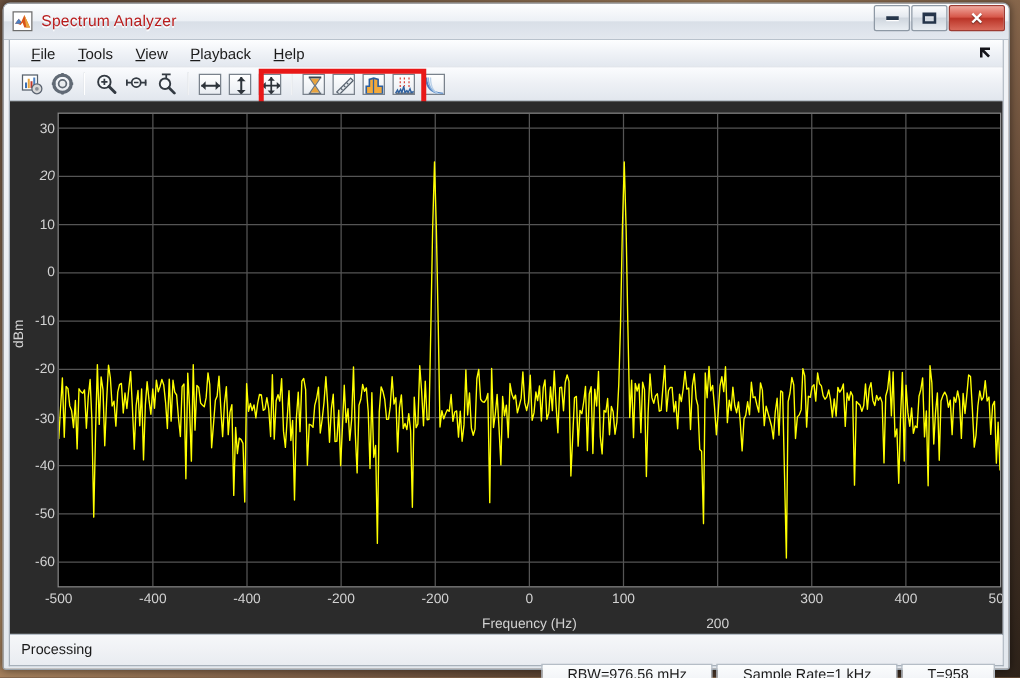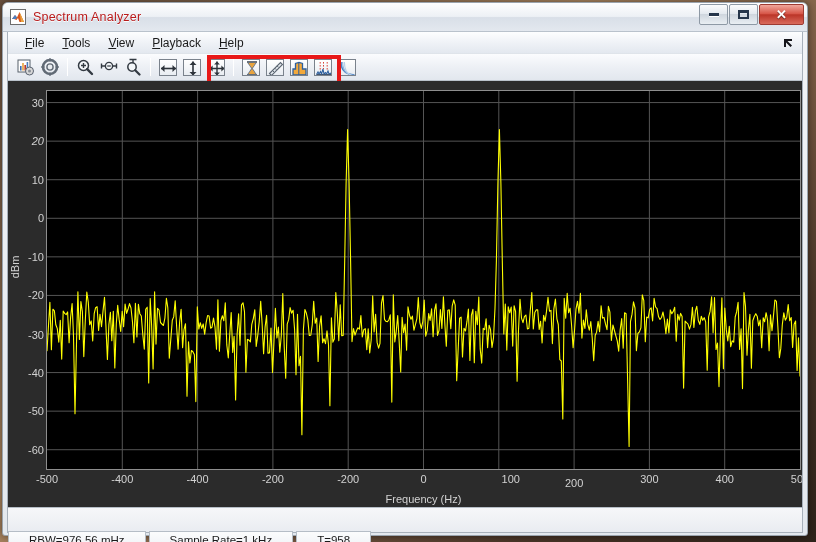--- a/index.html
+++ b/index.html
@@ -462,29 +462,30 @@
             <path d="M0.0 260.1 L1.5 234.2 L2.9 211.3 L4.4 258.8 L5.9 218.2 L7.4 219.9 L8.8 233.7 L10.3 237.6 L11.8 251.1 L13.3 229.4 L14.7 268.1 L16.2 220.0 L17.7 222.4 L19.2 223.6 L20.6 220.9 L22.1 251.6 L23.6 226.5 L25.1 212.6 L26.5 245.1 L28.0 322.7 L29.5 252.3 L30.9 200.7 L32.4 248.5 L33.9 210.5 L35.4 220.9 L36.8 265.6 L38.3 229.6 L39.8 201.1 L41.3 211.4 L42.7 233.8 L44.2 229.9 L45.7 249.9 L47.2 222.7 L48.6 216.7 L50.1 215.7 L51.6 239.4 L53.0 223.4 L54.5 235.8 L56.0 220.1 L57.5 206.3 L58.9 234.4 L60.4 268.4 L61.9 233.4 L63.4 221.4 L64.8 249.6 L66.3 220.2 L67.8 276.9 L69.3 232.7 L70.7 214.4 L72.2 228.9 L73.7 240.4 L75.2 220.2 L76.6 235.6 L78.1 213.1 L79.6 222.4 L81.0 218.3 L82.5 212.6 L84.0 217.0 L85.5 231.3 L86.9 251.8 L88.4 212.3 L89.9 245.9 L91.4 213.2 L92.8 222.7 L94.3 225.0 L95.8 243.6 L97.3 258.2 L98.7 218.3 L100.2 216.2 L101.7 292.0 L103.2 207.5 L104.6 233.9 L106.1 277.9 L107.6 200.7 L109.0 253.1 L110.5 217.3 L112.0 219.0 L113.5 231.5 L114.9 233.0 L116.4 234.5 L117.9 227.1 L119.4 207.3 L120.8 216.6 L122.3 267.2 L123.8 248.3 L125.3 229.2 L126.7 225.9 L128.2 209.9 L129.7 236.7 L131.1 258.3 L132.6 231.5 L134.1 218.3 L135.6 256.7 L137.0 238.7 L138.5 232.7 L140.0 305.3 L141.5 250.9 L142.9 271.9 L144.4 259.5 L145.9 260.7 L147.4 263.7 L148.8 310.6 L150.3 215.9 L151.8 238.0 L153.3 231.7 L154.7 237.4 L156.2 232.9 L157.7 243.3 L159.1 231.9 L160.6 224.5 L162.1 225.0 L163.6 237.3 L165.0 236.2 L166.5 227.1 L168.0 236.2 L169.5 258.2 L170.9 208.8 L172.4 260.3 L173.9 229.6 L175.4 224.7 L176.8 229.8 L178.3 211.9 L179.8 253.9 L181.3 266.9 L182.7 244.4 L184.2 221.6 L185.7 261.4 L187.1 245.4 L188.6 309.0 L190.1 243.5 L191.6 222.7 L193.0 254.3 L194.5 213.9 L196.0 211.8 L197.5 220.7 L198.9 281.2 L200.4 248.4 L201.9 249.1 L203.4 250.9 L204.8 233.3 L206.3 227.6 L207.8 218.7 L209.2 255.4 L210.7 244.8 L212.2 231.0 L213.7 210.4 L215.1 232.5 L216.6 262.8 L218.1 235.9 L219.6 224.4 L221.0 262.2 L222.5 261.9 L224.0 237.1 L225.5 281.5 L226.9 251.9 L228.4 217.2 L229.9 247.0 L231.4 236.0 L232.8 261.3 L234.3 244.5 L235.8 202.5 L237.2 255.4 L238.7 287.3 L240.2 233.2 L241.7 228.4 L243.1 216.6 L244.6 222.1 L246.1 219.3 L247.6 238.6 L249.0 283.8 L250.5 223.2 L252.0 274.8 L253.5 265.4 L254.9 343.7 L256.4 238.5 L257.9 218.5 L259.4 222.3 L260.8 228.6 L262.3 244.5 L263.8 244.3 L265.2 234.1 L266.7 210.4 L268.2 232.3 L269.7 227.1 L271.1 270.5 L272.6 235.1 L274.1 224.9 L275.6 251.8 L277.0 247.7 L278.5 252.7 L280.0 239.9 L281.5 253.6 L282.9 314.8 L284.4 226.7 L285.9 251.1 L287.3 248.1 L288.8 201.6 L290.3 222.0 L291.8 249.6 L293.2 213.9 L294.7 244.8 L296.2 244.4 L297.7 169.7 L299.1 92.6 L300.6 38.6 L302.1 92.6 L303.6 169.7 L305.0 250.6 L306.5 237.5 L308.0 244.1 L309.5 239.8 L310.9 236.8 L312.4 238.1 L313.9 224.6 L315.3 246.0 L316.8 238.6 L318.3 237.7 L319.8 258.7 L321.2 237.9 L322.7 262.0 L324.2 248.9 L325.7 204.9 L327.1 241.0 L328.6 223.4 L330.1 251.4 L331.6 257.2 L333.0 252.3 L334.5 211.8 L336.0 204.6 L337.5 228.4 L338.9 230.3 L340.4 230.8 L341.9 228.7 L343.3 223.8 L344.8 311.1 L346.3 203.8 L347.8 251.0 L349.2 240.6 L350.7 224.5 L352.2 251.1 L353.7 280.9 L355.1 226.2 L356.6 241.6 L358.1 233.1 L359.6 259.1 L361.0 215.8 L362.5 224.2 L364.0 228.3 L365.4 225.1 L366.9 239.3 L368.4 233.7 L369.9 227.7 L371.3 206.5 L372.8 231.3 L374.3 237.4 L375.8 230.6 L377.2 209.1 L378.7 245.2 L380.2 239.3 L381.7 222.6 L383.1 229.5 L384.6 217.7 L386.1 245.8 L387.6 219.1 L389.0 212.9 L390.5 244.4 L392.0 239.5 L393.4 218.5 L394.9 237.5 L396.4 205.7 L397.9 233.9 L399.3 255.2 L400.8 219.2 L402.3 218.8 L403.8 237.6 L405.2 214.8 L406.7 208.9 L408.2 214.1 L409.7 289.8 L411.1 259.8 L412.6 227.2 L414.1 226.1 L415.5 265.9 L417.0 237.3 L418.5 240.0 L420.0 230.2 L421.4 218.1 L422.9 269.5 L424.4 224.1 L425.9 218.4 L427.3 271.8 L428.8 220.3 L430.3 233.8 L431.8 206.1 L433.2 257.9 L434.7 272.1 L436.2 237.4 L437.7 238.7 L439.1 227.8 L440.6 256.8 L442.1 234.2 L443.5 238.4 L445.0 256.4 L446.5 246.8 L448.0 217.1 L449.4 169.7 L450.9 92.6 L452.4 38.6 L453.9 92.6 L455.3 169.7 L456.8 243.0 L458.3 213.1 L459.8 259.1 L461.2 215.7 L462.7 221.8 L464.2 216.1 L465.7 255.1 L467.1 214.7 L468.6 220.7 L470.1 290.2 L471.5 239.0 L473.0 208.2 L474.5 227.1 L476.0 231.7 L477.4 225.7 L478.9 224.0 L480.4 238.0 L481.9 237.3 L483.3 219.2 L484.8 201.5 L486.3 238.0 L487.8 221.6 L489.2 218.9 L490.7 218.9 L492.2 238.5 L493.6 230.2 L495.1 252.0 L496.6 224.4 L498.1 230.2 L499.5 220.4 L501.0 206.2 L502.5 220.3 L504.0 219.4 L505.4 252.6 L506.9 217.6 L508.4 208.0 L509.9 227.8 L511.3 233.5 L512.8 268.6 L514.3 270.0 L515.8 327.9 L517.2 207.4 L518.7 227.2 L520.2 202.2 L521.6 221.7 L523.1 217.3 L524.6 234.5 L526.1 256.8 L527.5 239.9 L529.0 217.8 L530.5 210.4 L532.0 222.3 L533.4 202.4 L534.9 247.1 L536.4 229.1 L537.9 237.4 L539.3 218.7 L540.8 233.4 L542.3 239.2 L543.8 230.5 L545.2 246.7 L546.7 269.7 L548.2 244.2 L549.6 241.2 L551.1 230.4 L552.6 240.8 L554.1 214.8 L555.5 227.1 L557.0 226.4 L558.5 232.9 L560.0 238.7 L561.4 215.3 L562.9 221.1 L564.4 249.5 L565.9 234.0 L567.3 239.0 L568.8 244.6 L570.3 250.2 L571.7 260.1 L573.2 238.6 L574.7 227.6 L576.2 257.1 L577.6 221.7 L579.1 222.8 L580.6 288.4 L582.1 355.4 L583.5 230.3 L585.0 223.4 L586.5 210.9 L588.0 217.0 L589.4 259.8 L590.9 242.5 L592.4 240.9 L593.9 236.9 L595.3 203.9 L596.8 209.7 L598.3 250.7 L599.7 226.0 L601.2 226.9 L602.7 218.3 L604.2 216.8 L605.6 229.9 L607.1 207.4 L608.6 216.0 L610.1 217.7 L611.5 225.5 L613.0 228.4 L614.5 226.5 L616.0 221.0 L617.4 228.9 L618.9 242.8 L620.4 228.1 L621.9 241.9 L623.3 218.9 L624.8 222.7 L626.3 220.4 L627.7 216.2 L629.2 250.1 L630.7 223.4 L632.2 229.2 L633.6 222.4 L635.1 225.6 L636.6 297.1 L638.1 230.1 L639.5 231.7 L641.0 233.1 L642.5 238.1 L644.0 233.4 L645.4 216.2 L646.9 236.4 L648.4 219.9 L649.8 215.2 L651.3 229.5 L652.8 233.4 L654.3 225.3 L655.7 229.2 L657.2 226.7 L658.7 230.9 L660.2 279.3 L661.6 225.8 L663.1 220.4 L664.6 205.7 L666.1 241.7 L667.5 206.6 L669.0 258.5 L670.5 252.1 L672.0 295.6 L673.4 244.0 L674.9 206.9 L676.4 277.8 L677.8 217.1 L679.3 238.9 L680.8 250.0 L682.3 235.4 L683.7 255.7 L685.2 249.8 L686.7 251.1 L688.2 226.0 L689.6 220.9 L691.1 211.3 L692.6 258.5 L694.1 237.8 L695.5 297.6 L697.0 201.5 L698.5 215.4 L700.0 264.2 L701.4 239.1 L702.9 223.4 L704.4 277.2 L705.8 229.8 L707.3 225.5 L708.8 222.7 L710.3 225.6 L711.7 234.8 L713.2 229.1 L714.7 256.7 L716.2 226.8 L717.6 230.8 L719.1 221.7 L720.6 229.4 L722.1 259.7 L723.5 223.8 L725.0 239.8 L726.5 224.5 L727.9 209.0 L729.4 210.3 L730.9 236.5 L732.4 266.7 L733.8 257.4 L735.3 233.8 L736.8 221.8 L738.3 229.1 L739.7 226.8 L741.2 213.5 L742.7 229.8 L744.2 226.6 L745.6 256.5 L747.1 233.3 L748.6 230.1 L750.1 279.5 L751.5 246.8 L753.0 285.4" fill="none" stroke="#ffff00" stroke-width="1.1" stroke-linejoin="round" shape-rendering="geometricPrecision"></path>
           </svg>
       </div>
       <div id="xtick-wrap">
           <div class="xtick" style="left: 39px; top: 392px;">-500</div>
           <div class="xtick" style="left: 114.3px; top: 392px;">-400</div>
           <div class="xtick" style="left: 189.6px; top: 392px;">-400</div>
           <div class="xtick" style="left: 264.9px; top: 392px;">-200</div>
           <div class="xtick" style="left: 340.2px; top: 392px;">-200</div>
           <div class="xtick" style="left: 415.5px; top: 392px;">0</div>
-          <div class="xtick" style="left: 490.8px; top: 392px; margin-left: 12px;">100</div>
-          <div class="xtick" style="left: 566.1px; top: 396px;">200</div>
+          <div class="xtick" style="left: 490.8px; top: 392px;">100</div>
+          <div class="xtick" style="left: 566.1px; top: 412px;">200</div>
           <div class="xtick" style="left: 641.4px; top: 392px;">300</div>
           <div class="xtick" style="left: 716.7px; top: 392px;">400</div>
           <div class="xtick" style="left: 792px; top: 392px;">500</div>
         </div>
       <div id="xlabel">Frequency (Hz)</div>
     </div>
 
     <div id="statusbar">
+      <div id="status-text">Processing</div>
       <div class="status-cell">RBW=976.56 mHz</div>
       <div class="status-cell">Sample Rate=1 kHz</div>
       <div class="status-cell">T=958</div>
     </div>
 
   </div>
 </div>
 
 </body></html>

